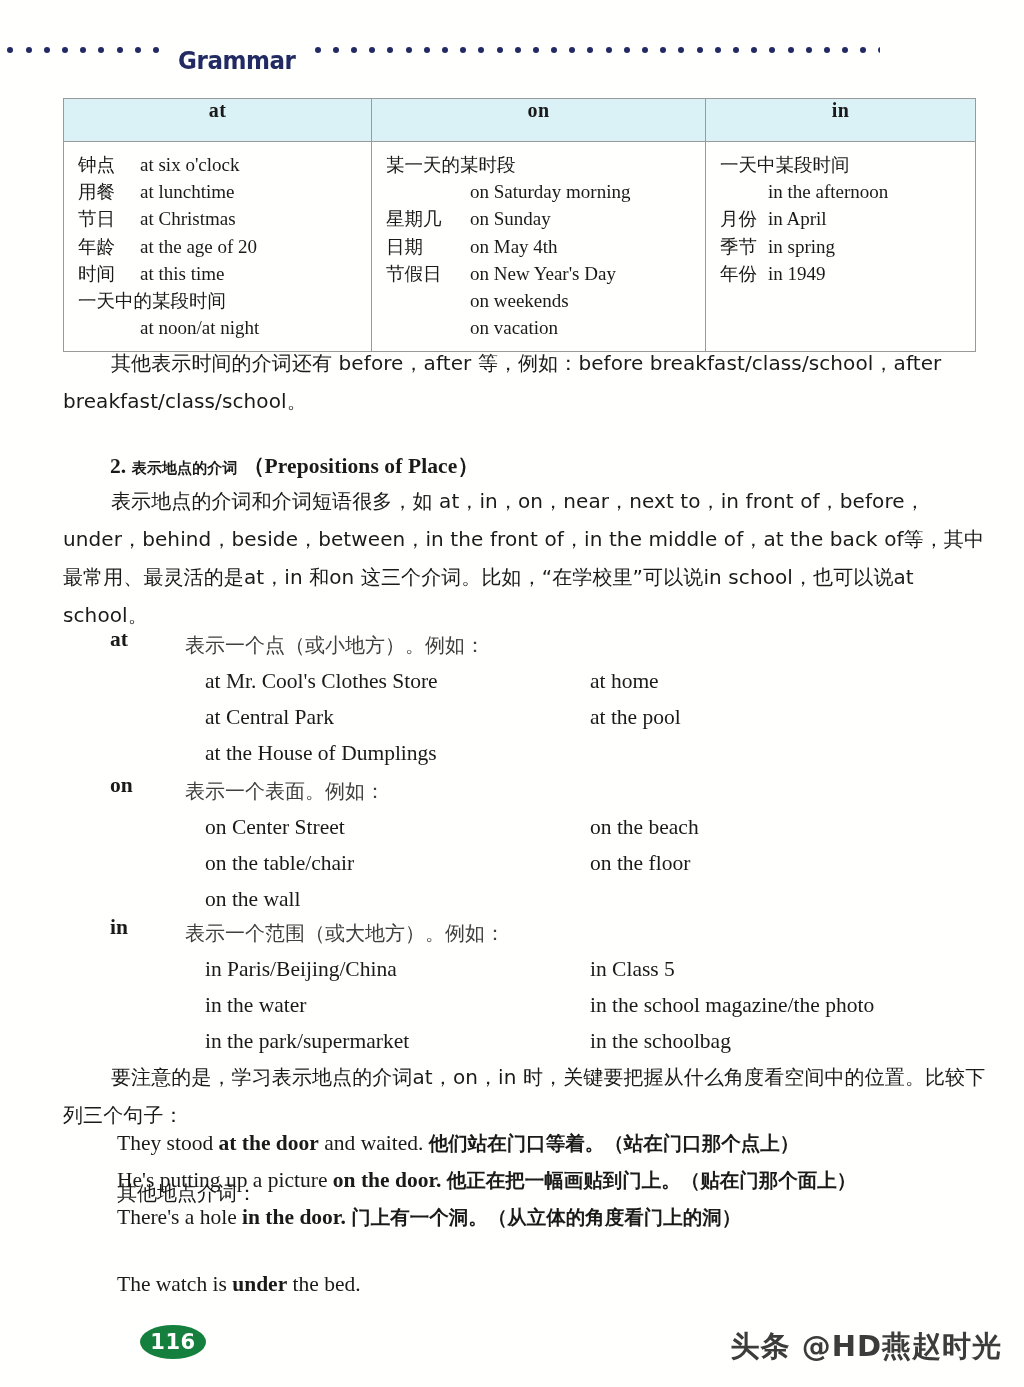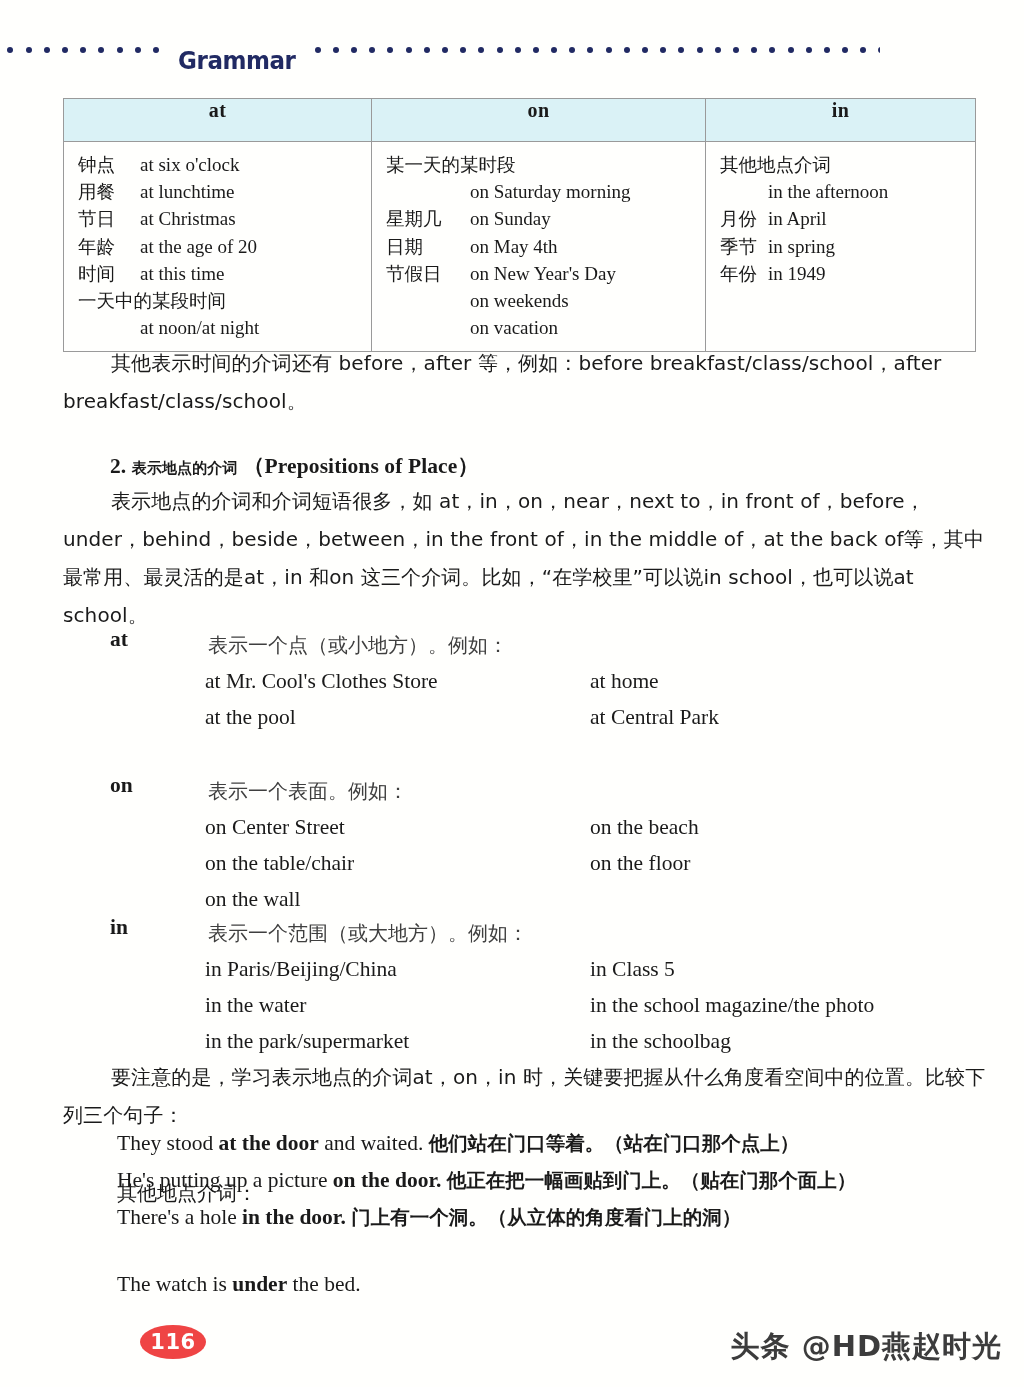--- a/index.html
+++ b/index.html
@@ -122,21 +122,21 @@
 
   .prep-key {
     position: absolute;
     left: 0;
     top: 0;
     font-weight: bold;
     font-size: 21.5px;
     font-family: "Liberation Serif", serif;
   }
   .prep-desc {
-    margin-left: 98px;
+    margin-left: 75px;
     font-family: "DejaVu Sans", "Liberation Sans", sans-serif;
     font-size: 20px;
     line-height: 36px;
     color: #3f3f3f;
   }
   .ex-grid {
     margin-left: 95px;
     display: grid;
     grid-template-columns: 385px auto;
     font-size: 21.5px;
@@ -193,21 +193,21 @@
   .under-example b { font-weight: bold; }
 
   
   .page-number {
     position: absolute;
     left: 140px;
     top: 1325px;
     width: 66px;
     height: 34px;
     border-radius: 50%;
-    background: #ef4444;
+    background: #15803d;
     color: #ffffff;
     font-family: "DejaVu Sans", "Liberation Sans", sans-serif;
     font-weight: bold;
     font-size: 21px;
     display: flex;
     align-items: center;
     justify-content: center;
     letter-spacing: 0.5px;
     filter: blur(0.4px);
   }
@@ -311,21 +311,21 @@
           <div class="row-line indent-on"><span class="en">on Saturday morning</span></div>
           <div class="row-line"><span class="zh lbl-on">星期几</span><span class="en">on Sunday</span></div>
           <div class="row-line"><span class="zh lbl-on">日期</span><span class="en">on May 4th</span></div>
           <div class="row-line"><span class="zh lbl-on">节假日</span><span class="en">on New Year's Day</span></div>
           <div class="row-line indent-on"><span class="en">on weekends</span></div>
           <div class="row-line indent-on"><span class="en">on vacation</span></div>
         </div>
       </td>
       <td>
         <div class="cell-body">
-          <div class="row-line"><span class="zh">其他地点介词</span></div>
+          <div class="row-line"><span class="zh">一天中某段时间</span></div>
           <div class="row-line indent-in"><span class="en">in the afternoon</span></div>
           <div class="row-line"><span class="zh lbl-in">月份</span><span class="en">in April</span></div>
           <div class="row-line"><span class="zh lbl-in">季节</span><span class="en">in spring</span></div>
           <div class="row-line"><span class="zh lbl-in">年份</span><span class="en">in 1949</span></div>
         </div>
       </td>
     </tr>
   </tbody>
 </table>
 
@@ -338,22 +338,23 @@
 </div>
 
 <div class="para cn" id="para-place-intro">表示地点的介词和介词短语很多，如 at，in，on，near，next to，in front of，before，under，behind，beside，between，in the front of，in the middle of，at the back of等，其中最常用、最灵活的是at，in 和on 这三个介词。比如，“在学校里”可以说in school，也可以说at school。</div>
 
 <div class="prep-block" id="block-at">
   <div class="prep-key">at</div>
   <div class="prep-desc">表示一个点（或小地方）。例如：</div>
   <div class="ex-grid">
     <span>at Mr. Cool's Clothes Store</span>
     <span>at home</span>
+    <span>at Central Park</span>
     <span>at the pool</span>
-    <span>at Central Park</span>
+    <span>at the House of Dumplings</span>
   </div>
 </div>
 
 <div class="prep-block" id="block-on">
   <div class="prep-key">on</div>
   <div class="prep-desc">表示一个表面。例如：</div>
   <div class="ex-grid">
     <span>on Center Street</span>
     <span>on the beach</span>
     <span>on the table/chair</span>

